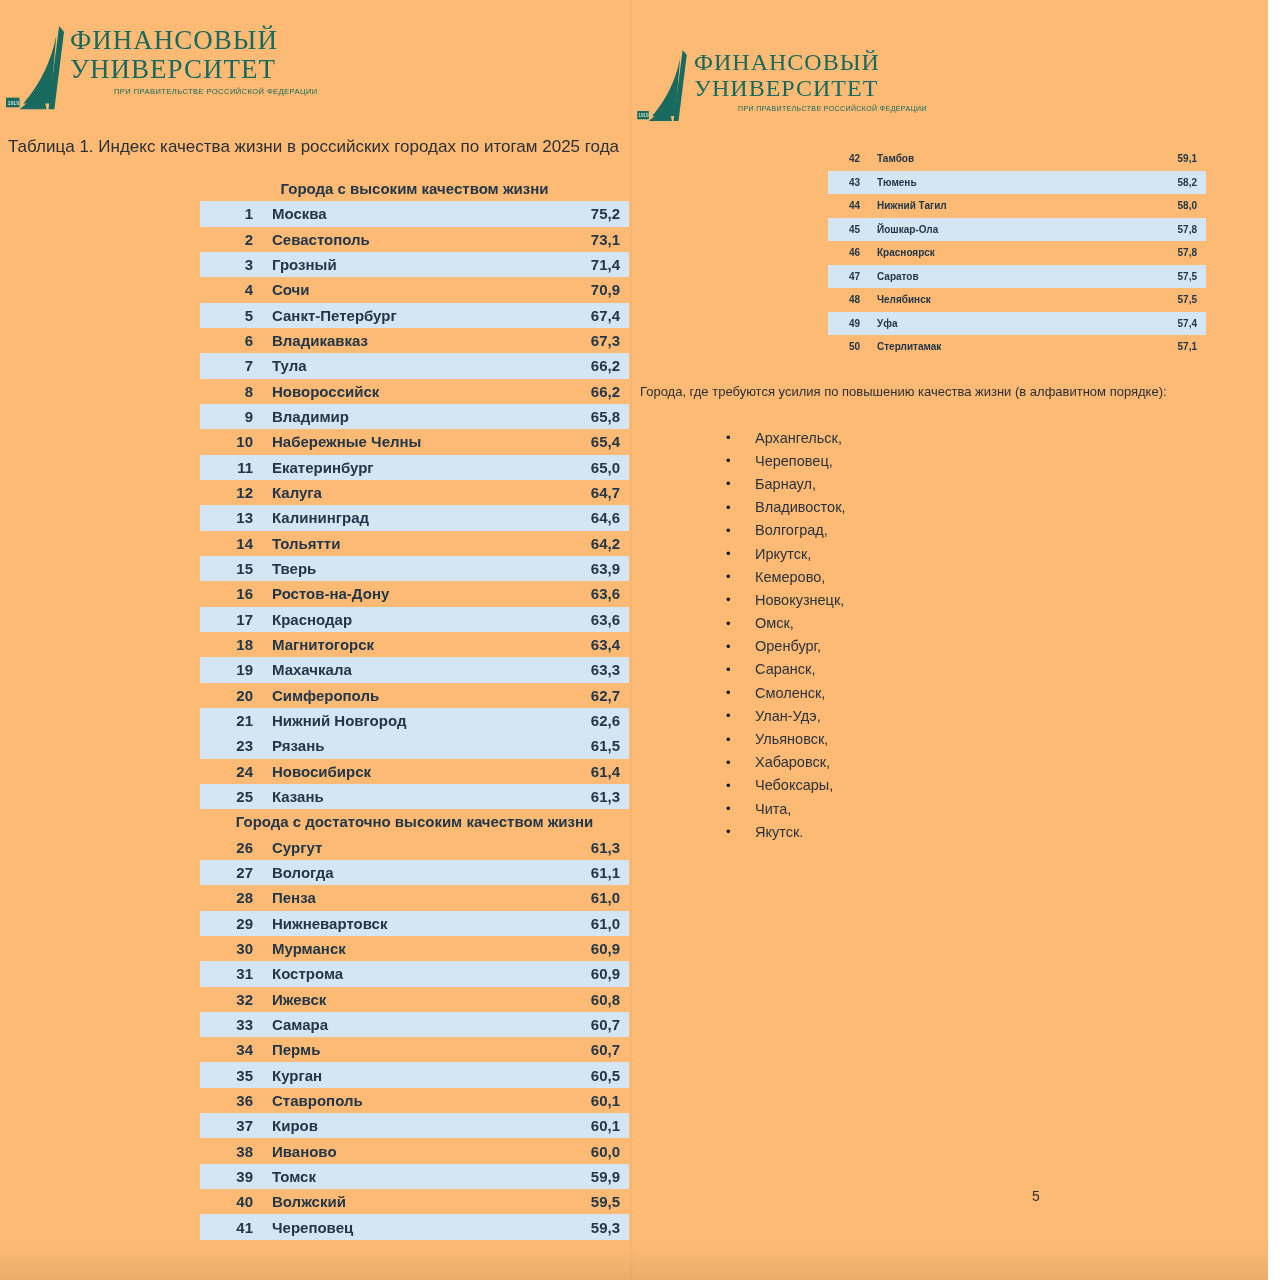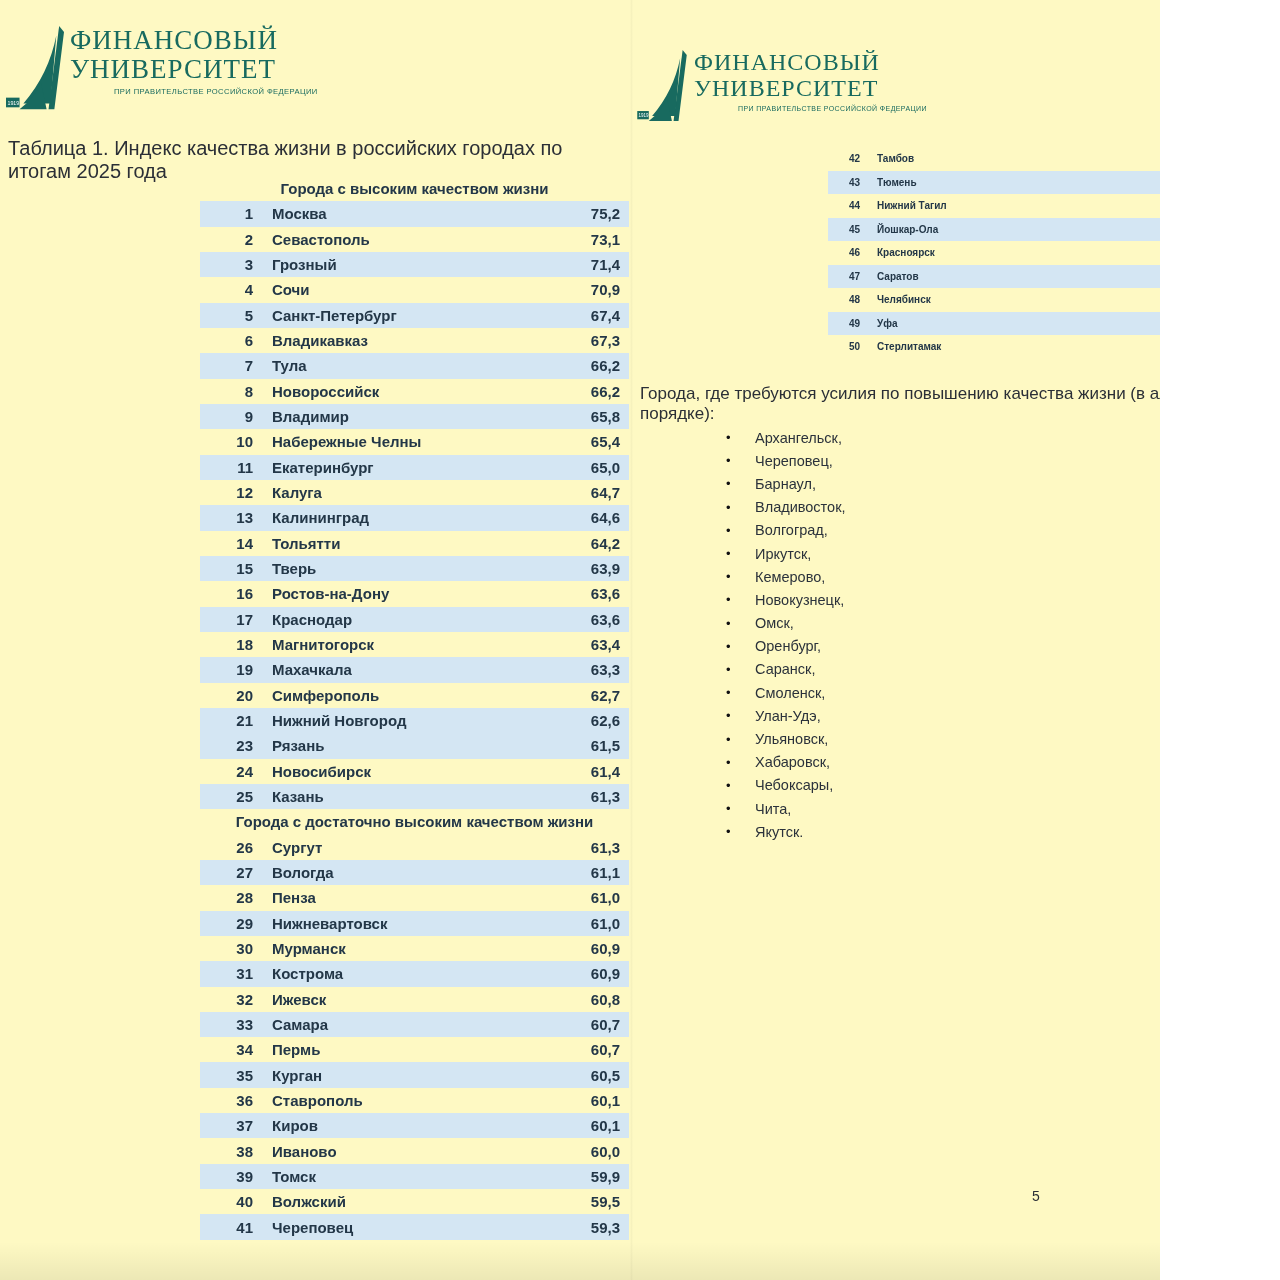--- a/index.html
+++ b/index.html
@@ -1,49 +1,49 @@
 <!DOCTYPE html>
 <html><head>
 <meta charset="utf-8">
 <style>
   html,body{margin:0;padding:0;background:#ffffff;}
-  .canvas{position:relative;width:1160px;height:1280px;background:#fef9c3;overflow:hidden;
+  .canvas{position:relative;width:1268px;height:1280px;background:#fdba74;overflow:hidden;
           font-family:"Liberation Sans",sans-serif;color:#233748;}
 
   
   .logo{position:absolute;display:flex;align-items:flex-start;gap:6px;}
   .logo-left{left:6px;top:26px;}
   .logo-right{left:636px;top:50px;}
   .logo-text{display:flex;flex-direction:column;}
   .logo-name{font-family:"Liberation Serif",serif;color:#186a5f;font-weight:400;
              letter-spacing:1px;line-height:1.08;}
   .logo-left .logo-name{font-size:27px;}
   .logo-right .logo-name{font-size:24px;}
   .logo-sub{color:#186a5f;letter-spacing:0.4px;margin-top:3px;padding-left:44px;}
   .logo-left .logo-sub{font-size:7.6px;}
   .logo-right .logo-sub{font-size:7px;}
 
   
-  .doc-title{position:absolute;left:8px;top:137px;width:620px;font-size:20px;color:#2b2f36;}
+  .doc-title{position:absolute;left:8px;top:137px;width:620px;font-size:17px;color:#2b2f36;}
   .table-left{position:absolute;left:200px;top:176px;width:429px;font-size:15px;font-weight:700;}
   .table-left .t-line{height:25.33px;display:flex;align-items:center;}
   .table-right{position:absolute;left:828px;top:147px;width:378px;font-size:10px;font-weight:700;}
   .table-right .t-line{height:23.5px;display:flex;align-items:center;}
   .t-section{justify-content:center;text-align:center;font-weight:700;color:#233748;}
   .t-row.shaded{background:#d4e6f3;}
   .t-rank{text-align:right;flex:0 0 auto;}
   .table-left .t-rank{width:53px;}
   .table-right .t-rank{width:32px;}
   .t-city{flex:1 1 auto;}
   .table-left .t-city{margin-left:19px;}
   .table-right .t-city{margin-left:17px;}
   .t-val{flex:0 0 auto;padding-right:9px;}
 
   
-  .improve-heading{position:absolute;left:640px;top:384px;width:632px;font-size:17px;color:#2b2f36;}
+  .improve-heading{position:absolute;left:640px;top:384px;width:632px;font-size:13px;color:#2b2f36;}
   .improve-list{position:absolute;left:726px;top:426px;width:420px;font-size:14.5px;color:#2b323b;}
   .b-item{height:23.2px;display:flex;align-items:center;}
   .b-dot{width:10px;font-size:13px;color:#111;}
   .b-text{margin-left:19px;}
 
   .page-number{position:absolute;left:1032px;top:1188px;font-size:14px;color:#2b2f36;}
 
   
   .seam{position:absolute;left:630px;top:0;width:3px;height:1280px;
         background:linear-gradient(to right,rgba(0,0,0,0.00),rgba(0,0,0,0.03),rgba(0,0,0,0.00));}

